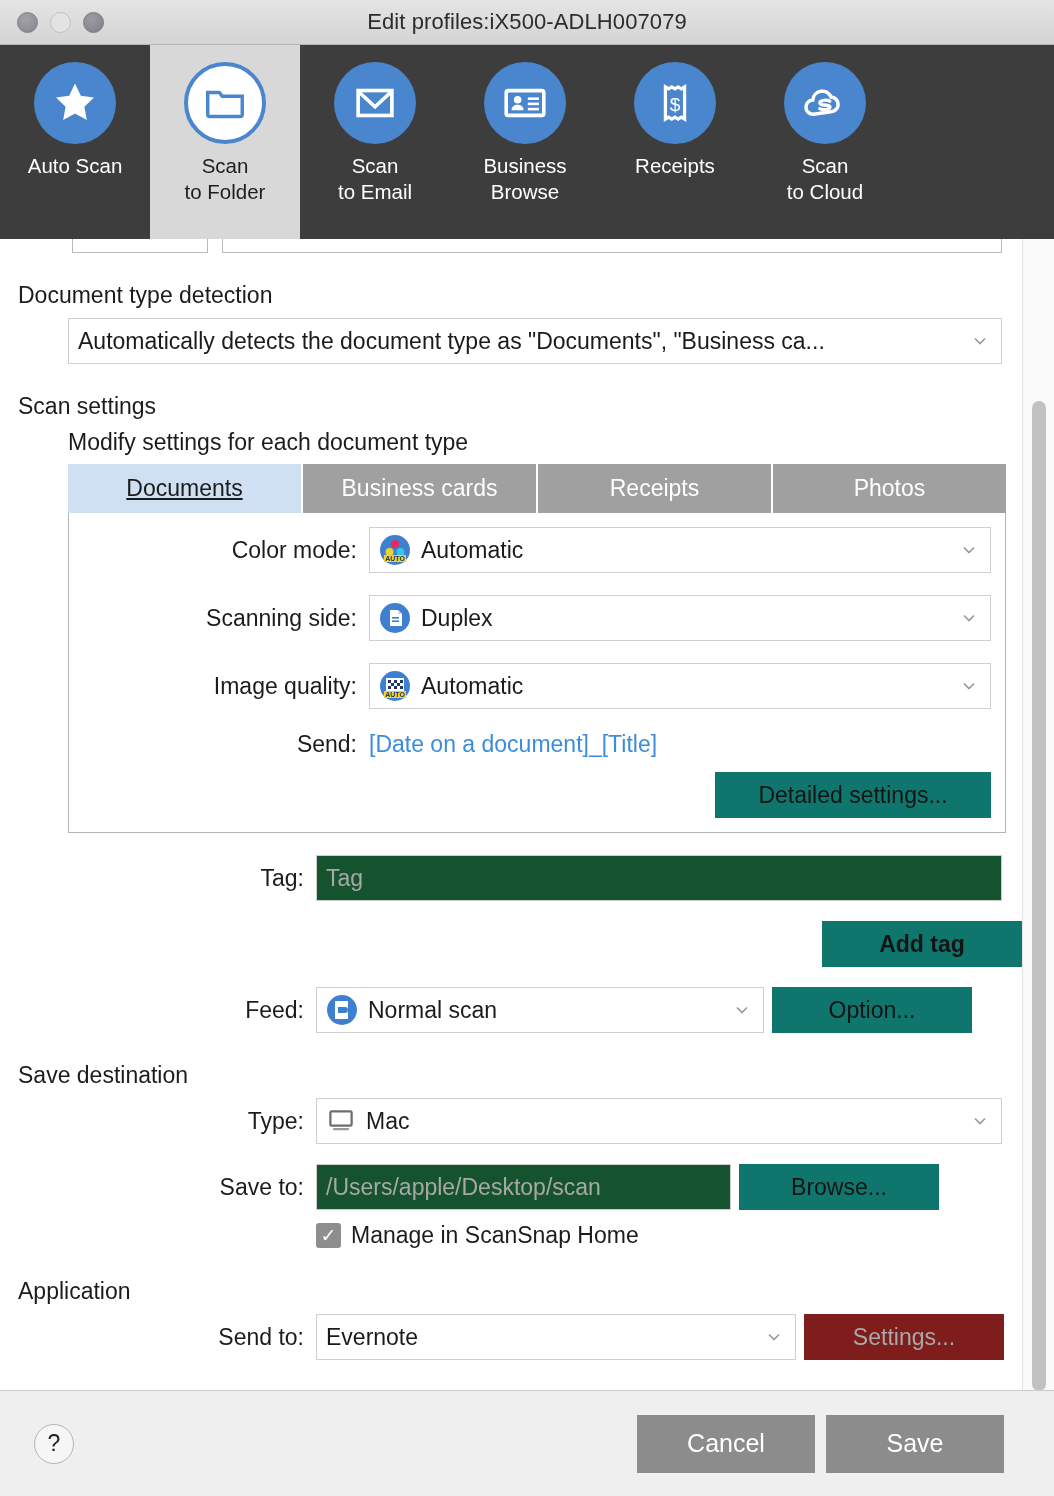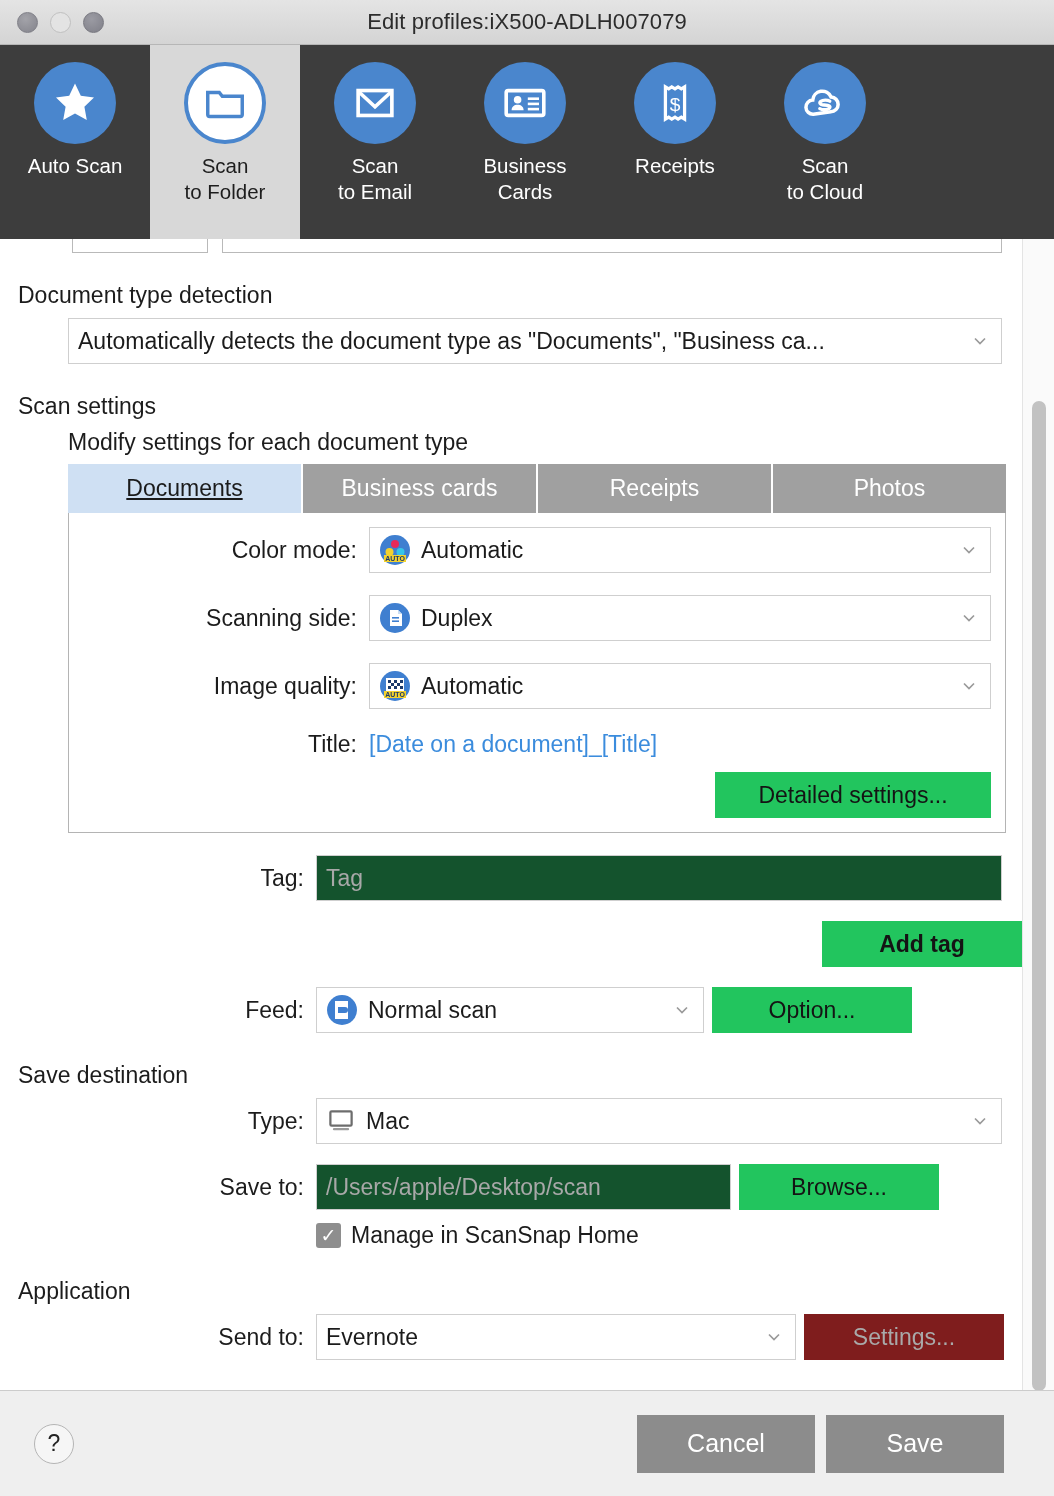--- a/index.html
+++ b/index.html
@@ -86,21 +86,21 @@
   .chev svg { display:block; }
 
   .textinput {
     background: #14532d; border: 1px solid #cfcfcf; height: 46px;
     display: flex; align-items: center; padding: 0 9px;
     font-size: 23px; color: #1b1b1b;
   }
   .textinput.placeholder { color: #a8a8a8; }
 
   .btn {
-    background: #22c55e; border: none; height: 46px;
+    background: #0f766e; border: none; height: 46px;
     font-size: 23px; color: #141414; font-family: inherit;
     display: flex; align-items: center; justify-content: center; padding: 0 16px;
   }
   .btn.disabled { background: #7f1d1d; color: #a9a9a9; }
 
   
   .tabstrip { display: flex; margin-left: 68px; width: 938px; }
   .tab {
     flex: 1; height: 49px; display: flex; align-items: center; justify-content: center;
     background: #a0a0a0; color: #ffffff; font-size: 23px;
@@ -210,21 +210,21 @@
         <svg width="48" height="48" viewBox="0 0 24 24">
           <rect x="2.6" y="5.8" width="18.8" height="12.4" rx="1" fill="none" stroke="#fff" stroke-width="1.8"></rect>
           <circle cx="8.3" cy="10.4" r="1.9" fill="#fff"></circle>
           <path d="M5.3 15.6c0-1.7 1.3-2.7 3-2.7s3 1 3 2.7z" fill="#fff"></path>
           <rect x="13.4" y="9.2" width="5.6" height="1.3" fill="#fff"></rect>
           <rect x="13.4" y="11.8" width="5.6" height="1.3" fill="#fff"></rect>
           <rect x="13.4" y="14.4" width="5.6" height="1.3" fill="#fff"></rect>
         </svg>
       </div>
       <div class="plabel">Business
-Cards</div>
+Browse</div>
     </div>
 
     <div class="profile">
       <div class="glyph">
         <svg width="46" height="46" viewBox="0 0 24 24">
           <path d="M7 3.6l1.7 1 1.6-1 1.7 1 1.6-1 1.7 1 1.7-1v16.8l-1.7-1-1.7 1-1.6-1-1.7 1-1.6-1-1.7 1z" fill="none" stroke="#fff" stroke-width="1.7"></path>
           <text x="12" y="16" font-size="10" font-family="Liberation Sans, sans-serif" fill="#fff" text-anchor="middle">$</text>
         </svg>
       </div>
       <div class="plabel">Receipts</div>
@@ -349,21 +349,21 @@
             <span>Automatic</span>
             <span class="chev">
               <svg width="16" height="16" viewBox="0 0 16 16">
                   <path d="M3 5.5l5 5 5-5" fill="none" stroke="#9a9a9a" stroke-width="1.7"></path>
                 </svg>
             </span>
           </div>
         </div>
 
         <div class="field-row" style="margin-bottom:14px;">
-          <div class="flabel">Title:</div>
+          <div class="flabel">Send:</div>
           <div class="title-link">[Date on a document]_[Title]</div>
         </div>
 
         <div style="display:flex;justify-content:flex-end;padding-right:0;">
           <button class="btn" style="width:276px;">Detailed settings...</button>
         </div>
       </div>
 
       <div class="field-row" style="margin-top:22px;">
         <div class="flabel" style="width:316px;">Tag:</div>
@@ -371,21 +371,21 @@
           <span>Tag</span>
         </div>
       </div>
 
       <div style="display:flex;justify-content:flex-end;padding-right:0;margin-top:20px;">
         <button class="btn" style="width:200px;font-weight:bold;">Add tag</button>
       </div>
 
       <div class="field-row" style="margin-top:20px;">
         <div class="flabel" style="width:316px;">Feed:</div>
-        <div class="select" style="width:388px;">
+        <div class="select" style="width:448px;">
           <span class="icon-in-field">
             <svg width="32" height="32" viewBox="0 0 32 32">
               <circle cx="16" cy="16" r="15" fill="#3f7fd0"></circle>
               <path d="M12 7h10v18H12z" fill="#ffffff"></path>
               <path d="M12 13h7a3 3 0 0 1 0 6h-7z" fill="#3f7fd0"></path>
               <rect x="9" y="7" width="3" height="18" fill="#ffffff"></rect>
             </svg>
           </span>
           <span>Normal scan</span>
           <span class="chev">

